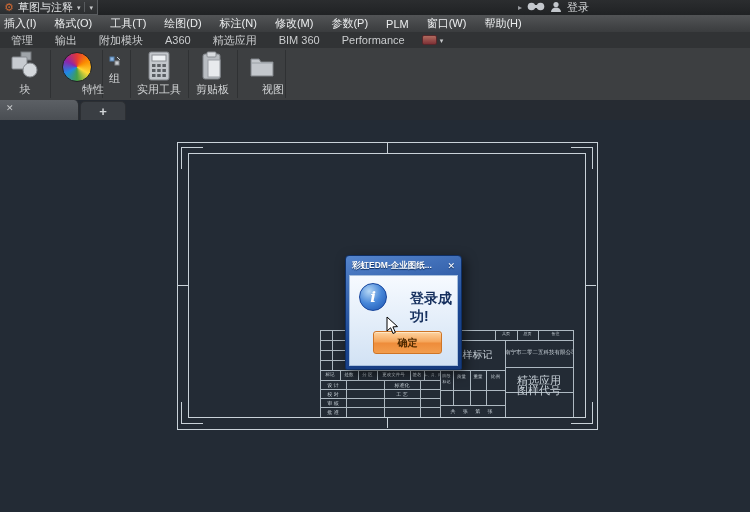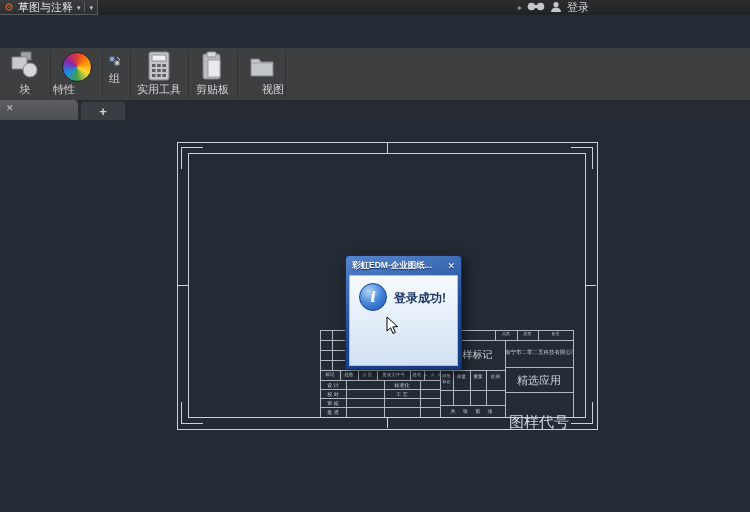--- a/index.html
+++ b/index.html
@@ -65,21 +65,21 @@
        box-shadow:3px 4px 12px rgba(0,0,0,.55);}
   .dlgtitle{left:0;top:0;right:0;height:19px;display:flex;align-items:center;padding:0 6px;
             color:#fff;font-size:8.5px;font-weight:bold;text-shadow:0 1px 1px #0a2a5a;}
   .dlgclose{margin-left:auto;font-size:9px;font-weight:normal;}
   .dlgclient{left:3px;top:19px;right:3px;bottom:3px;
              background:linear-gradient(#f6faff,#d2e2f4);border:1px solid #a8c0dd;}
   .info{left:13px;top:27px;width:26px;height:26px;border-radius:50%;
         background:radial-gradient(circle at 35% 28%,#b5d7f5,#4585d8 50%,#1b52ad);
         border:1px solid #15449c;color:#fff;display:flex;align-items:center;justify-content:center;
         font:italic bold 15px "DejaVu Serif",serif;}
-  .dlgmsg{left:48px;top:34px;color:#16305e;font-size:12px;font-weight:bold;}
+  .dlgmsg{left:64px;top:34px;color:#16305e;font-size:14px;font-weight:bold;}
   .okbtn{left:27px;top:75px;width:67px;height:21px;border-radius:3px;border:1px solid #cf7526;
          background:linear-gradient(#fdd3a0,#f5a458 48%,#ee8c3a 52%,#f29d4d);
          color:#502a00;font-size:10px;font-weight:bold;display:flex;align-items:center;
          justify-content:center;box-shadow:inset 0 1px 0 #ffe6c4;}
   .cursor{z-index:9;}
 </style>
 </head>
 <body>
 
 <div id="app">
@@ -104,21 +104,46 @@
       <span>
         <svg width="12" height="12">
             <circle cx="6" cy="3.5" r="2.6" fill="#c3c7cc"></circle>
             <path d="M1 11 a5 4.5 0 0 1 10 0 z" fill="#c3c7cc"></path>
           </svg>
       </span>
       <span class="signin">登录</span>
     </div>
   </div>
 
-
+  <div class="abs menubar">
+    <span>插入(I)</span>
+    <span>格式(O)</span>
+    <span>工具(T)</span>
+    <span>绘图(D)</span>
+    <span>标注(N)</span>
+    <span>修改(M)</span>
+    <span>参数(P)</span>
+    <span>PLM</span>
+    <span>窗口(W)</span>
+    <span>帮助(H)</span>
+  </div>
+
+  <div class="abs rtabs">
+    <span class="tab">管理</span>
+    <span class="tab">输出</span>
+    <span class="tab">附加模块</span>
+    <span class="tab">A360</span>
+    <span class="tab">精选应用</span>
+    <span class="tab">BIM 360</span>
+    <span class="tab">Performance</span>
+    <span class="touchbtn">
+      <span class="touchrect"></span>
+      <span class="caret">▾</span>
+    </span>
+  </div>
 
   <div class="abs ribbon">
     <div class="abs psep" style="left:50px"></div>
     <div class="abs psep" style="left:102px"></div>
     <div class="abs psep" style="left:130px"></div>
     <div class="abs psep" style="left:188px"></div>
     <div class="abs psep" style="left:237px"></div>
     <div class="abs psep" style="left:285px"></div>
 
     <div class="abs" style="left:10px;top:3px">
@@ -126,21 +151,21 @@
         <rect x="11" y="1" width="10" height="8" fill="#9fa4a9" stroke="#74787d"></rect>
         <rect x="2" y="6" width="15" height="12" rx="1" fill="#c7cbd0" stroke="#84888d"></rect>
         <circle cx="20" cy="19" r="7" fill="#d4d8dc" stroke="#84888d"></circle>
       </svg>
     </div>
     <div class="abs plabel" style="left:0;width:50px">块</div>
 
     <div class="abs" style="left:62px;top:4px">
       <div class="colorwheel"></div>
     </div>
-    <div class="abs plabel" style="left:38px;width:52px">特性</div>
+    <div class="abs plabel" style="left:67px;width:52px">特性</div>
 
     <div class="abs" style="left:109px;top:5px">
       <svg width="12" height="11">
         <rect x="1" y="1" width="4" height="4" fill="#8fb7e3" stroke="#5580ad"></rect>
         <rect x="6" y="5" width="4" height="4" fill="#c9cdd2" stroke="#85898e"></rect>
         <path d="M8 1 L11 4" stroke="#c9cdd2"></path>
       </svg>
       <div class="grouplabel">组</div>
     </div>
 
@@ -245,21 +270,21 @@
       <div class="abs h" style="left:440px;top:285px;width:65px"></div>
       <div class="abs h" style="left:505px;top:247px;width:68px"></div>
       <div class="abs h" style="left:505px;top:272px;width:68px"></div>
 
       <div class="abs lbl" style="left:495px;top:211px;width:22px;font-size:4px">共页</div>
       <div class="abs lbl" style="left:517px;top:211px;width:21px;font-size:4px">总页</div>
       <div class="abs lbl" style="left:538px;top:211px;width:35px;font-size:4px">备注</div>
       <div class="abs lbl" style="left:505px;top:229px;width:68px;font-size:5.5px">南宁市二零二五科技有限公司</div>
       <div class="abs lbl" style="left:440px;top:228px;width:65px;font-size:10px">图样标记</div>
       <div class="abs lbl" style="left:505px;top:253px;width:68px;font-size:11px">精选应用</div>
-      <div class="abs lbl" style="left:505px;top:293px;width:68px;font-size:15px">图样代号</div>
+      <div class="abs lbl" style="left:505px;top:263px;width:68px;font-size:11px">图样代号</div>
       <div class="abs lbl" style="left:320px;top:252px;width:20px;font-size:4.5px">标记</div>
       <div class="abs lbl" style="left:340px;top:252px;width:18px;font-size:4.5px">处数</div>
       <div class="abs lbl" style="left:358px;top:252px;width:19px;font-size:4.5px">分 区</div>
       <div class="abs lbl" style="left:377px;top:252px;width:33px;font-size:4.5px">更改文件号</div>
       <div class="abs lbl" style="left:410px;top:252px;width:14px;font-size:4.5px">签名</div>
       <div class="abs lbl" style="left:424px;top:253px;width:16px;font-size:3.5px">年、月、日</div>
       <div class="abs lbl" style="left:320px;top:262px;width:26px;font-size:5px">设 计</div>
       <div class="abs lbl" style="left:320px;top:271px;width:26px;font-size:5px">校 对</div>
       <div class="abs lbl" style="left:320px;top:280px;width:26px;font-size:5px">审 核</div>
       <div class="abs lbl" style="left:320px;top:289px;width:26px;font-size:5px">批 准</div>
@@ -274,20 +299,21 @@
     </div>
 
     <div class="abs dlg">
       <div class="abs dlgtitle">
         <span>彩虹EDM-企业图纸...</span>
         <span class="dlgclose">✕</span>
       </div>
       <div class="abs dlgclient"></div>
       <div class="abs info">i</div>
       <div class="abs dlgmsg">登录成功!</div>
+      <div class="abs okbtn">确定</div>
     </div>
 
     <div class="abs cursor" style="left:386px;top:196px">
       <svg width="13" height="19" viewBox="0 0 13 19">
         <polygon points="1,1 1,15 4.6,11.8 7,17.5 9.4,16.4 6.9,10.9 11.5,10.6" fill="#ffffff" stroke="#000000" stroke-width="1"></polygon>
       </svg>
     </div>
   </div>
 </div>
 

